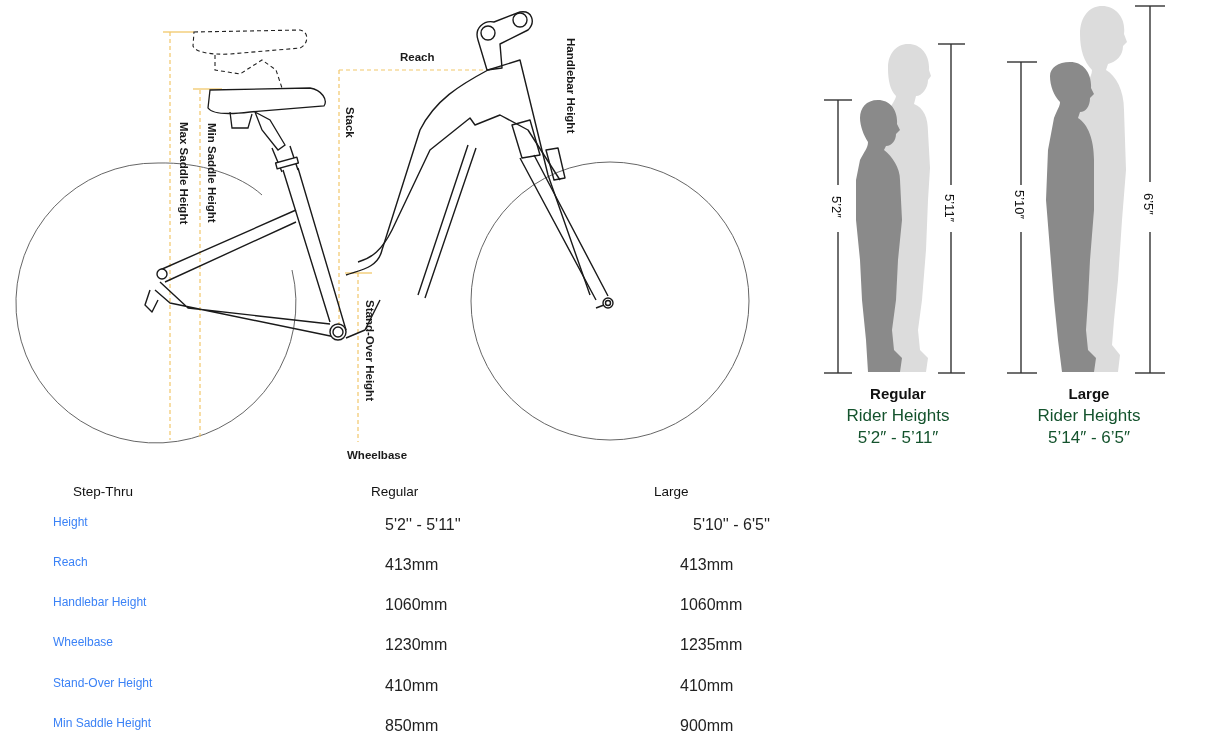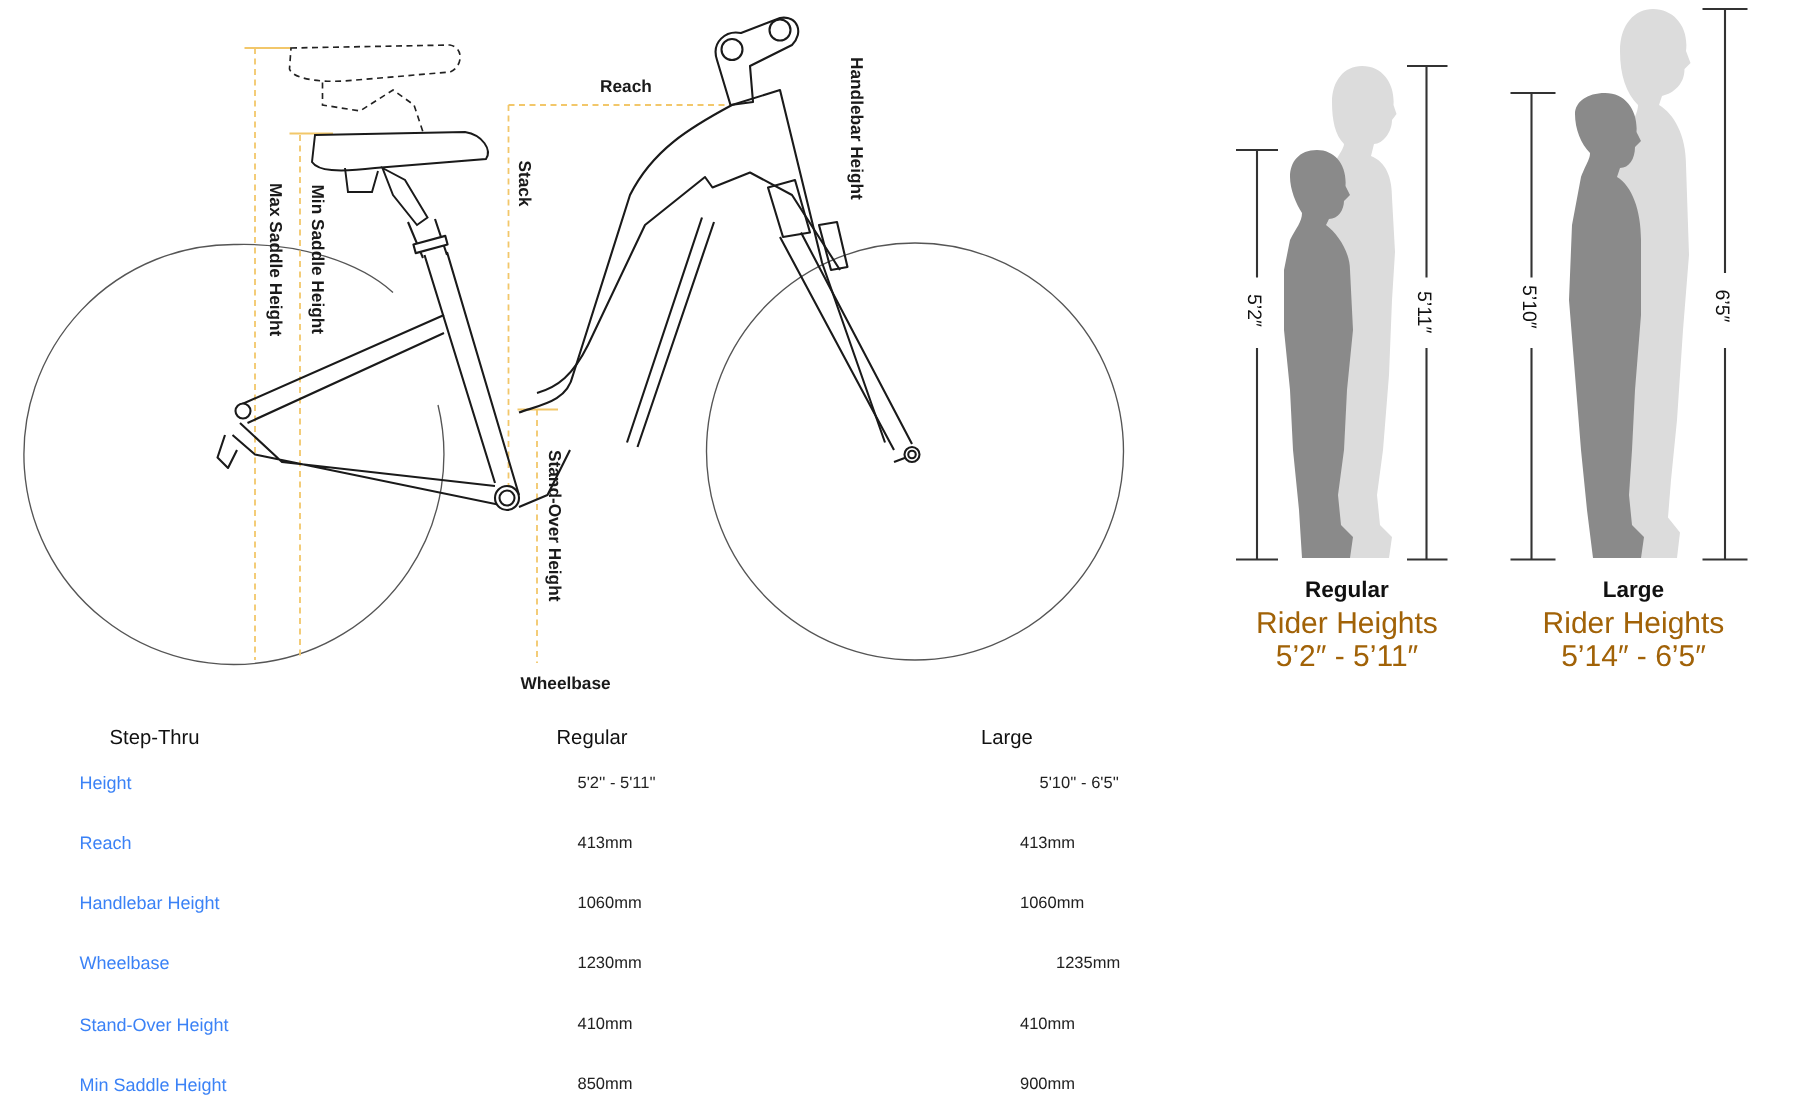--- a/index.html
+++ b/index.html
@@ -3,25 +3,25 @@
 <meta charset="utf-8">
 <style>
   html, body { margin:0; padding:0; background:#ffffff; }
   body { width:1206px; height:743px; position:relative; overflow:hidden;
          font-family:"Liberation Sans", "DejaVu Sans", sans-serif; color:#111; }
   #bike-svg { position:absolute; left:0; top:0; width:800px; height:470px; }
   #figures-svg { position:absolute; left:810px; top:0; width:396px; height:380px; }
   .bike-label { font-weight:bold; font-size:11.5px; fill:#1a1a1a; font-family:"Liberation Sans", sans-serif; }
   .size-caption { position:absolute; text-align:center; width:160px; }
   .size-caption .size-name { font-weight:bold; font-size:15px; line-height:22px; color:#111; }
-  .size-caption .size-sub { font-size:20px; line-height:22px; color:#a16207; }
+  .size-caption .size-sub { font-size:17px; line-height:22px; color:#14532d; }
   .spec-table { position:absolute; left:0; top:478px; width:800px; }
   .spec-header { position:absolute; font-size:13.5px; color:#111; }
   .spec-label { position:absolute; font-size:12px; color:#3b82f6; }
-  .spec-val { position:absolute; font-size:11px; color:#222;padding-left:20px; }
+  .spec-val { position:absolute; font-size:16px; color:#222;padding-left:20px; }
 </style>
 </head>
 <body>
 
 <svg id="bike-svg" viewBox="0 0 800 470">
 
   <g fill="none" stroke="#555" stroke-width="0.9">
     <path d="M158,163 A140,140 0 1,0 292,270 M158,163 C200,162 240,175 262,195"></path>
   </g>
   <circle cx="610" cy="301" r="139" fill="none" stroke="#555" stroke-width="0.9"></circle>
@@ -159,21 +159,21 @@
     <div class="spec-val" style="left:660px; top:78px;">413mm</div>
   </div>
   <div>
     <div class="spec-label" style="left:53px; top:117px;">Handlebar Height</div>
     <div class="spec-val" style="left:365px; top:118px;">1060mm</div>
     <div class="spec-val" style="left:660px; top:118px;">1060mm</div>
   </div>
   <div>
     <div class="spec-label" style="left:53px; top:157px;">Wheelbase</div>
     <div class="spec-val" style="left:365px; top:158px;">1230mm</div>
-    <div class="spec-val" style="left:660px; top:158px;margin-left:24px;">1235mm</div>
+    <div class="spec-val" style="left:660px; top:158px;">1235mm</div>
   </div>
   <div>
     <div class="spec-label" style="left:53px; top:198px;">Stand-Over Height</div>
     <div class="spec-val" style="left:365px; top:199px;">410mm</div>
     <div class="spec-val" style="left:660px; top:199px;">410mm</div>
   </div>
   <div>
     <div class="spec-label" style="left:53px; top:238px;">Min Saddle Height</div>
     <div class="spec-val" style="left:365px; top:239px;text-align:right;">850mm</div>
     <div class="spec-val" style="left:660px; top:239px;">900mm</div>

